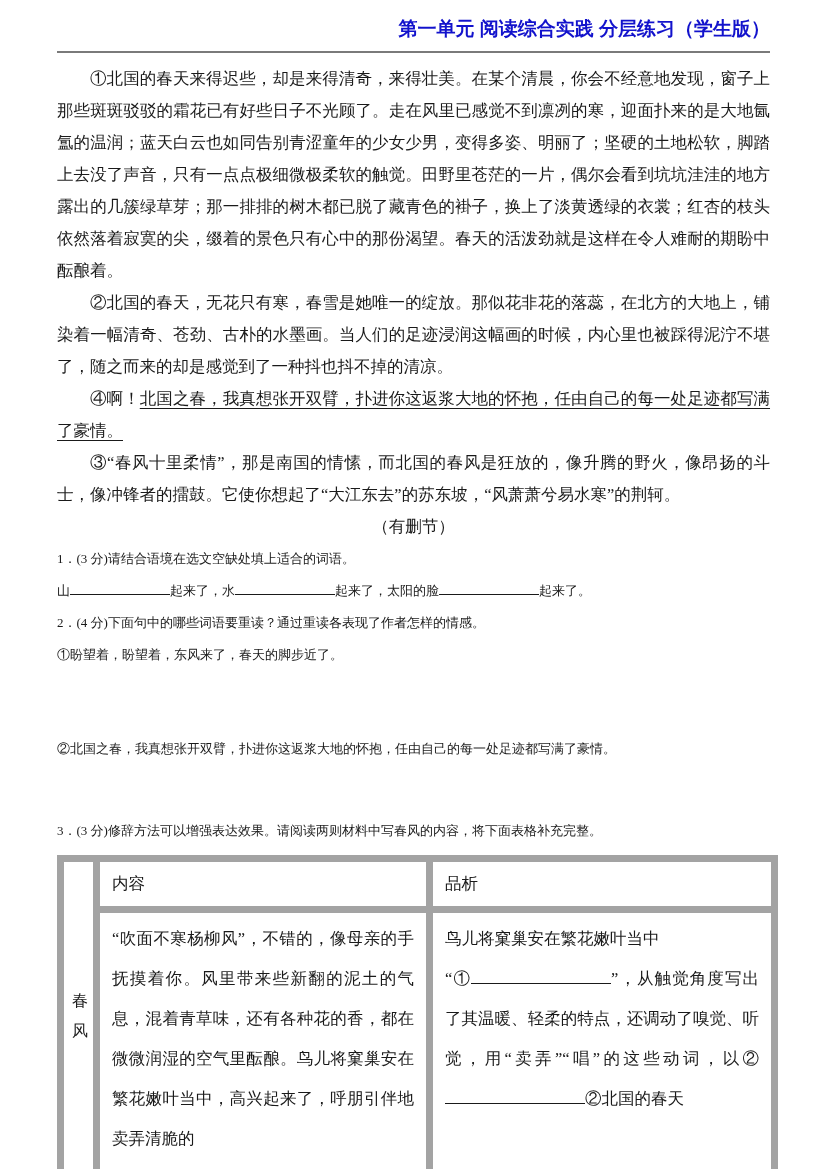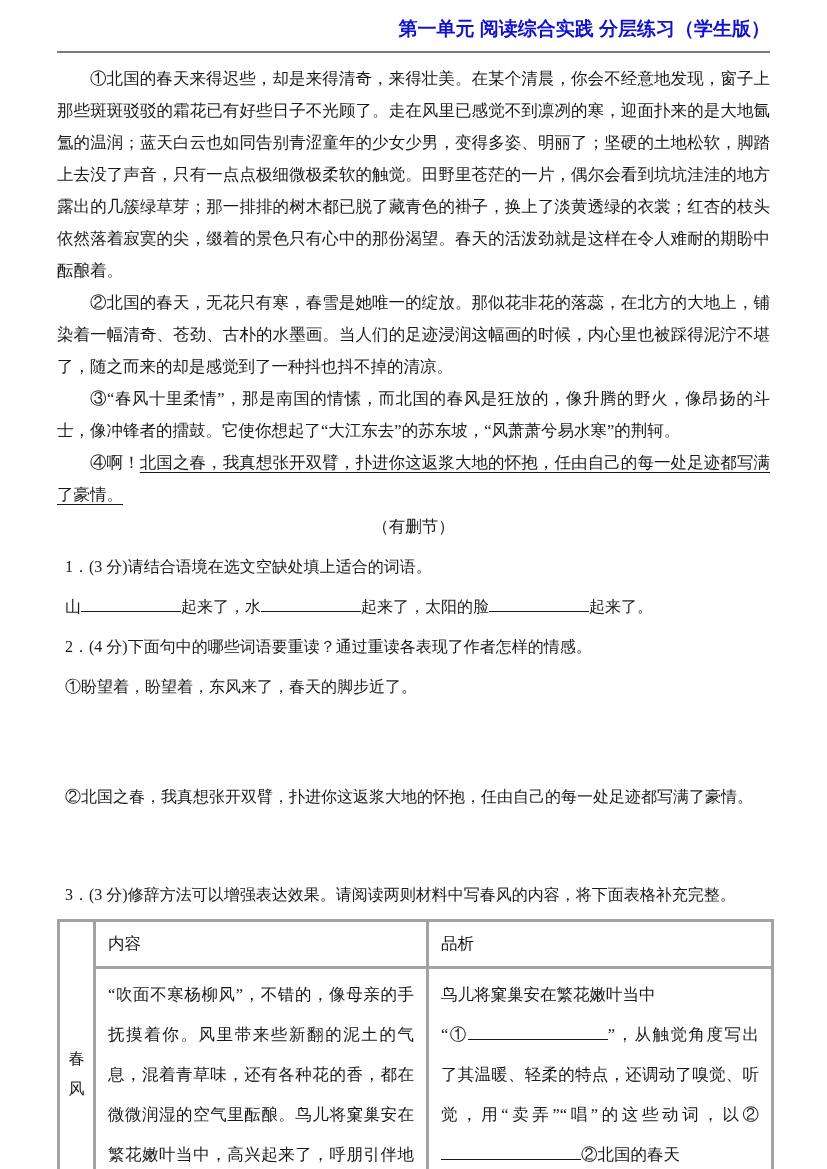--- a/index.html
+++ b/index.html
@@ -27,39 +27,39 @@
   .passage { margin-top: 10px; }
   p.para {
     margin: 0;
     font-size: 16.5px;
     line-height: 32px;
     text-align: justify;
     text-indent: 2em;
   }
   .underlined { text-decoration: underline; text-underline-offset: 4px; }
   .note-line { margin: 0; font-size: 16.5px; line-height: 32px; text-align: center; }
-  p.q { margin: 8px; font-size: 16px; line-height: 32px; text-align: justify; }
+  p.q { margin: 0; font-size: 13px; line-height: 32px; text-align: justify; }
   .fill-line { line-height: 36px; }
   .blank {
     display: inline-block;
     width: 100px; height: 1em;
     border-bottom: 1px solid #1a1a1a;
     vertical-align: baseline;
   }
   .blank-wide { width: 140px; }
   .space-a { height: 62px; }
   .space-b { height: 50px; }
   table.q3-table {
     border-collapse: collapse;
     table-layout: fixed;
     width: 714px;
     margin-top: 8px;
     border: 2px solid #000;
   }
-  .q3-table td, .q3-table th { border: 3px solid #a3a3a3; }
+  .q3-table td, .q3-table th { border: 7px solid #a3a3a3; }
   .q3-table .col-label {
     text-align: center;
     font-size: 16px;
     line-height: 30px;
     padding: 0 8px;
     word-break: break-all;
     vertical-align: middle;
   }
   .q3-table th.hdr {
     font-weight: normal;
@@ -89,22 +89,22 @@
 <body>
 
 <div class="page">
 
   <div class="doc-title">第一单元 阅读综合实践 分层练习（学生版）</div>
   <div class="header-rule"></div>
 
   <div class="passage">
     <p class="para">①北国的春天来得迟些，却是来得清奇，来得壮美。在某个清晨，你会不经意地发现，窗子上那些斑斑驳驳的霜花已有好些日子不光顾了。走在风里已感觉不到凛冽的寒，迎面扑来的是大地氤氲的温润；蓝天白云也如同告别青涩童年的少女少男，变得多姿、明丽了；坚硬的土地松软，脚踏上去没了声音，只有一点点极细微极柔软的触觉。田野里苍茫的一片，偶尔会看到坑坑洼洼的地方露出的几簇绿草芽；那一排排的树木都已脱了藏青色的褂子，换上了淡黄透绿的衣裳；红杏的枝头依然落着寂寞的尖，缀着的景色只有心中的那份渴望。春天的活泼劲就是这样在令人难耐的期盼中酝酿着。</p>
     <p class="para">②北国的春天，无花只有寒，春雪是她唯一的绽放。那似花非花的落蕊，在北方的大地上，铺染着一幅清奇、苍劲、古朴的水墨画。当人们的足迹浸润这幅画的时候，内心里也被踩得泥泞不堪了，随之而来的却是感觉到了一种抖也抖不掉的清凉。</p>
+    <p class="para"><span>④啊！</span><span class="underlined">北国之春，我真想张开双臂，扑进你这返浆大地的怀抱，任由自己的每一处足迹都写满了豪情。</span></p>
     <p class="para">③“春风十里柔情”，那是南国的情愫，而北国的春风是狂放的，像升腾的野火，像昂扬的斗士，像冲锋者的擂鼓。它使你想起了“大江东去”的苏东坡，“风萧萧兮易水寒”的荆轲。</p>
-    <p class="para"><span>④啊！</span><span class="underlined">北国之春，我真想张开双臂，扑进你这返浆大地的怀抱，任由自己的每一处足迹都写满了豪情。</span></p>
     <p class="note-line">（有删节）</p>
   </div>
 
   <div>
     <p class="q">1．(3 分)请结合语境在选文空缺处填上适合的词语。</p>
     <p class="q fill-line"><span>山</span><span class="blank"></span><span>起来了，水</span><span class="blank"></span><span>起来了，太阳的脸</span><span class="blank"></span><span>起来了。</span></p>
 
     <p class="q">2．(4 分)下面句中的哪些词语要重读？通过重读各表现了作者怎样的情感。</p>
     <p class="q">①盼望着，盼望着，东风来了，春天的脚步近了。</p>
     <div class="space-a"></div>

